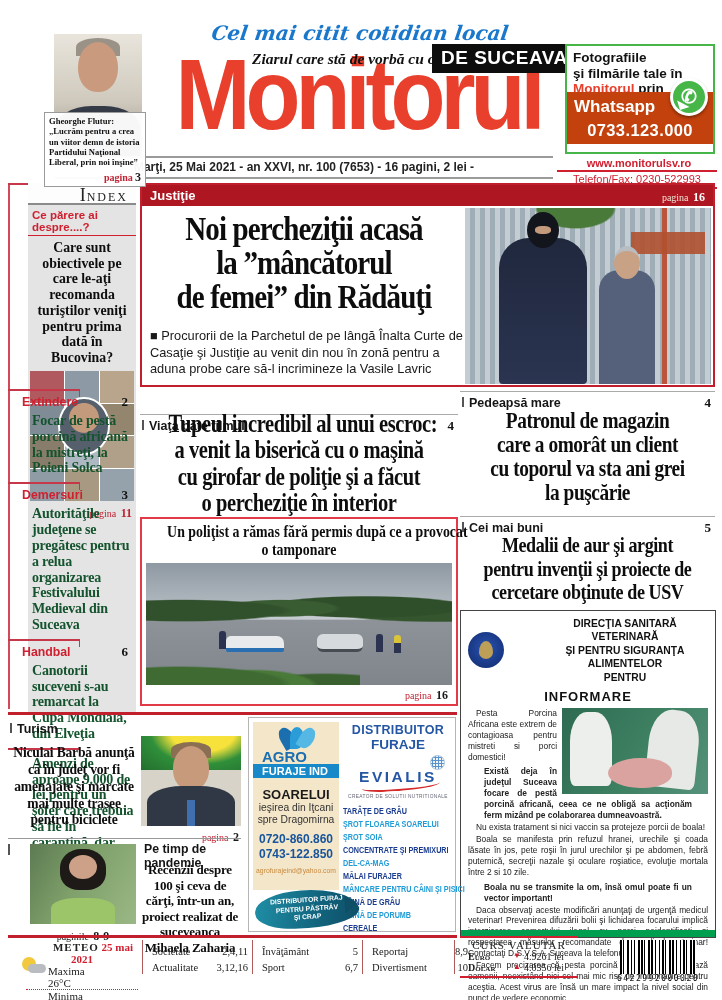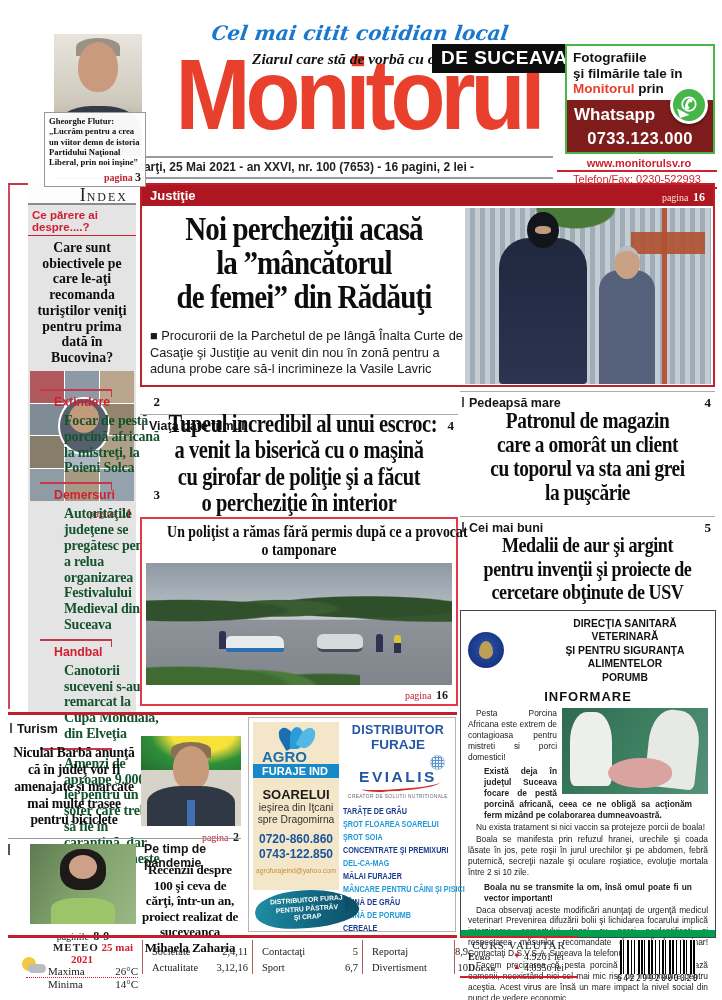--- a/index.html
+++ b/index.html
@@ -28,21 +28,21 @@
 .flutur-caption { position:absolute; left:44px; top:112px; width:102px; z-index:4;
   background:rgba(255,255,255,.96); border:1px solid #9a9a9a; padding:3px 4px 2px;
   font-family:"Liberation Serif",serif; font-weight:bold; font-size:8.6px; line-height:1.2; color:#111; }
 .flutur-page { text-align:right; margin-top:2px; }
 .pg-label { color:#c02233; font-family:"Liberation Serif",serif; font-size:10px; }
 .pg-num { color:#1a1a1a; font-family:"Liberation Serif",serif; font-weight:bold; font-size:12px; font-style:normal; }
 
 .wa-box { position:absolute; left:565px; top:44px; width:150px; height:110px; border:2px solid #47b649; background:#fff; z-index:3; }
 .wa-top { padding:4px 6px 2px; font-size:13.5px; font-weight:bold; color:#111; line-height:1.15; }
 .wa-brand { color:#e8402d; }
-.wa-green { position:absolute; left:0; bottom:0; width:100%; height:52px; background:#7f1d1d; color:#fff; font-weight:bold; }
+.wa-green { position:absolute; left:0; bottom:8px; width:100%; height:52px; background:#c2410c; color:#fff; font-weight:bold; }
 .wa-app { position:absolute; left:7px; top:5px; font-size:17px; }
 .wa-icon { position:absolute; right:5px; top:-14px; width:38px; height:38px; background:#fff; border-radius:50%;
   box-shadow:0 2px 3px rgba(0,0,0,.35); }
 .wa-icon-inner { position:absolute; inset:3px; background:#47b649; border-radius:50%; color:#fff;
   font-size:19px; line-height:32px; text-align:center; }
 .wa-icon:after { content:""; position:absolute; left:3px; bottom:-1px; width:0; height:0;
   border:7px solid transparent; border-top-color:#fff; transform:rotate(28deg); }
 .wa-phone { position:absolute; bottom:4px; width:100%; text-align:center; font-size:16.5px; letter-spacing:.4px; }
 
 .website { position:absolute; left:561px; top:157px; width:156px; text-align:center; color:#d02030; font-weight:bold; font-size:11px; }
@@ -69,21 +69,21 @@
 .collage div:nth-child(1){background:#b0595f;} .collage div:nth-child(2){background:#8d9aa5;}
 .collage div:nth-child(3){background:#b9a48c;} .collage div:nth-child(4){background:#7f8b95;}
 .collage div:nth-child(5){background:#a5b0ba;} .collage div:nth-child(6){background:#94856f;}
 .collage div:nth-child(7){background:#887d6b;} .collage div:nth-child(8){background:#adb8c2;}
 .collage div:nth-child(9){background:#b0a089;} .collage div:nth-child(10){background:#8f9ca6;}
 .collage div:nth-child(11){background:#a89a82;} .collage div:nth-child(12){background:#95a2ac;}
 .collage:after { content:""; position:absolute; left:27%; top:20%; width:46%; height:42%;
   border-radius:50%; background:radial-gradient(circle at 50% 35%, #c49a7d 0 34%, #55606c 36%); border:2px solid #fff; }
 .poll-page { text-align:right; padding-right:4px; margin-top:2px; }
 .poll-page .pg-label, .poll-page .pg-num { color:#c02233; }
-.sidebar-items { position:absolute; left:0; top:206px; width:128px;margin-left:32px; }
+.sidebar-items { position:absolute; left:0; top:206px; width:128px; }
 .sb-item { margin-bottom:6px; }
 .sb-rule { position:relative; height:2px; background:#c7374a; width:72px; margin-bottom:3px; }
 .sb-rule:after { content:""; position:absolute; right:0; top:0; width:1px; height:8px; background:#c7374a; }
 .sb-kick-row { display:flex; justify-content:space-between; padding:0 8px 0 14px; align-items:baseline; }
 .sb-kick { color:#d02030; font-weight:bold; font-size:12.3px; }
 .sb-page { font-family:"Liberation Serif",serif; font-weight:bold; font-size:13px; color:#111; }
 .sb-text { font-family:Liberation Serif, serif; font-weight:bold; font-size:14px; line-height:1.13;
   padding:3px 2px 0 24px; color:#14532d; letter-spacing:-.2px; }
 
 
@@ -236,21 +236,21 @@
 .ev-tag { font-size:4.8px; color:#667; letter-spacing:.4px; margin-top:8px; }
 .ev-list { margin-top:7px; text-align:left; font-weight:bold; font-size:8.2px; line-height:1.58;
   width:125px; transform:scaleX(.88); transform-origin:0 0; white-space:nowrap; }
 .tone-dark { color:#1a3c8f; } .tone-light { color:#1e9bd7; }
 
 
 .meteo { position:absolute; left:26px; top:941px; width:112px; font-family:"Liberation Serif",serif; color:#222; }
 .meteo-title { text-align:center; font-size:11px; }
 .meteo-label { font-weight:bold; letter-spacing:1px;padding-left:22px; }
 .meteo-date { color:#d02030; font-weight:bold; }
-.meteo-row { display:flex; justify-content:space-between; font-size:11px; padding-left:22px; }
+.meteo-row { display:flex; justify-content:space-between; font-size:11px; padding-left:22px;flex-direction:column; }
 .meteo-row.first { border-bottom:1px dotted #d02030; }
 .sun { position:absolute; left:-4px; top:16px; width:14px; height:14px; border-radius:50%; background:#f2c93c; }
 .cloud { position:absolute; left:2px; top:23px; width:18px; height:9px; border-radius:8px; background:#b9bcc0; }
 .toc-group { position:absolute; top:944px; width:96px; font-family:"Liberation Serif",serif; font-size:10.5px; color:#222; }
 .toc-row { display:flex; justify-content:space-between; line-height:1.5; }
 .ftr-sep { position:absolute; top:940px; width:1px; height:34px; background:#b05a5a; }
 .curs { position:absolute; left:460px; top:936px; width:118px; font-family:"Liberation Serif",serif; text-align:center;
   border-top:2px solid #d02030; border-bottom:2px solid #d02030; padding:1px 0 3px; }
 .curs-title { font-size:11px; font-variant:small-caps; letter-spacing:1px; color:#222; }
 .curs-row { display:flex; font-size:10px; padding:0 8px; color:#222; }
@@ -439,21 +439,21 @@
     <div class="hl-line">pentru invenţii şi proiecte de</div>
     <div class="hl-line">cercetare obţinute de USV</div>
   </div>
 
   <div class="dsv">
     <div class="dsv-head">
       <div class="dsv-logo"></div>
       <div class="dsv-titles">
         <div>DIRECŢIA SANITARĂ VETERINARĂ</div>
         <div>ŞI PENTRU SIGURANŢA ALIMENTELOR</div>
-        <div>PORUMB</div>
+        <div>PENTRU</div>
       </div>
     </div>
     <div class="dsv-sub">INFORMARE</div>
     <div class="dsv-body">
       <div class="dsv-photo">
         <div class="suit1"></div>
         <div class="suit2"></div>
         <div class="pig"></div>
       </div>
       <p>Pesta Porcina Africana este extrem de contagioasa pentru mistreti si porci domestici!</p>
@@ -574,21 +574,21 @@
         <span>2,4,11</span>
       </div>
     <div class="toc-row">
         <span>Actualitate</span>
         <span>3,12,16</span>
       </div>
   </div>
   <div class="ftr-sep" style="left:252px;"></div>
   <div class="toc-group" style="left:262px;">
     <div class="toc-row">
-        <span>Contactaţi</span>
+        <span>Învăţământ</span>
         <span>5</span>
       </div>
     <div class="toc-row">
         <span>Sport</span>
         <span>6,7</span>
       </div>
   </div>
   <div class="ftr-sep" style="left:362px;"></div>
   <div class="toc-group" style="left:372px;">
     <div class="toc-row">

